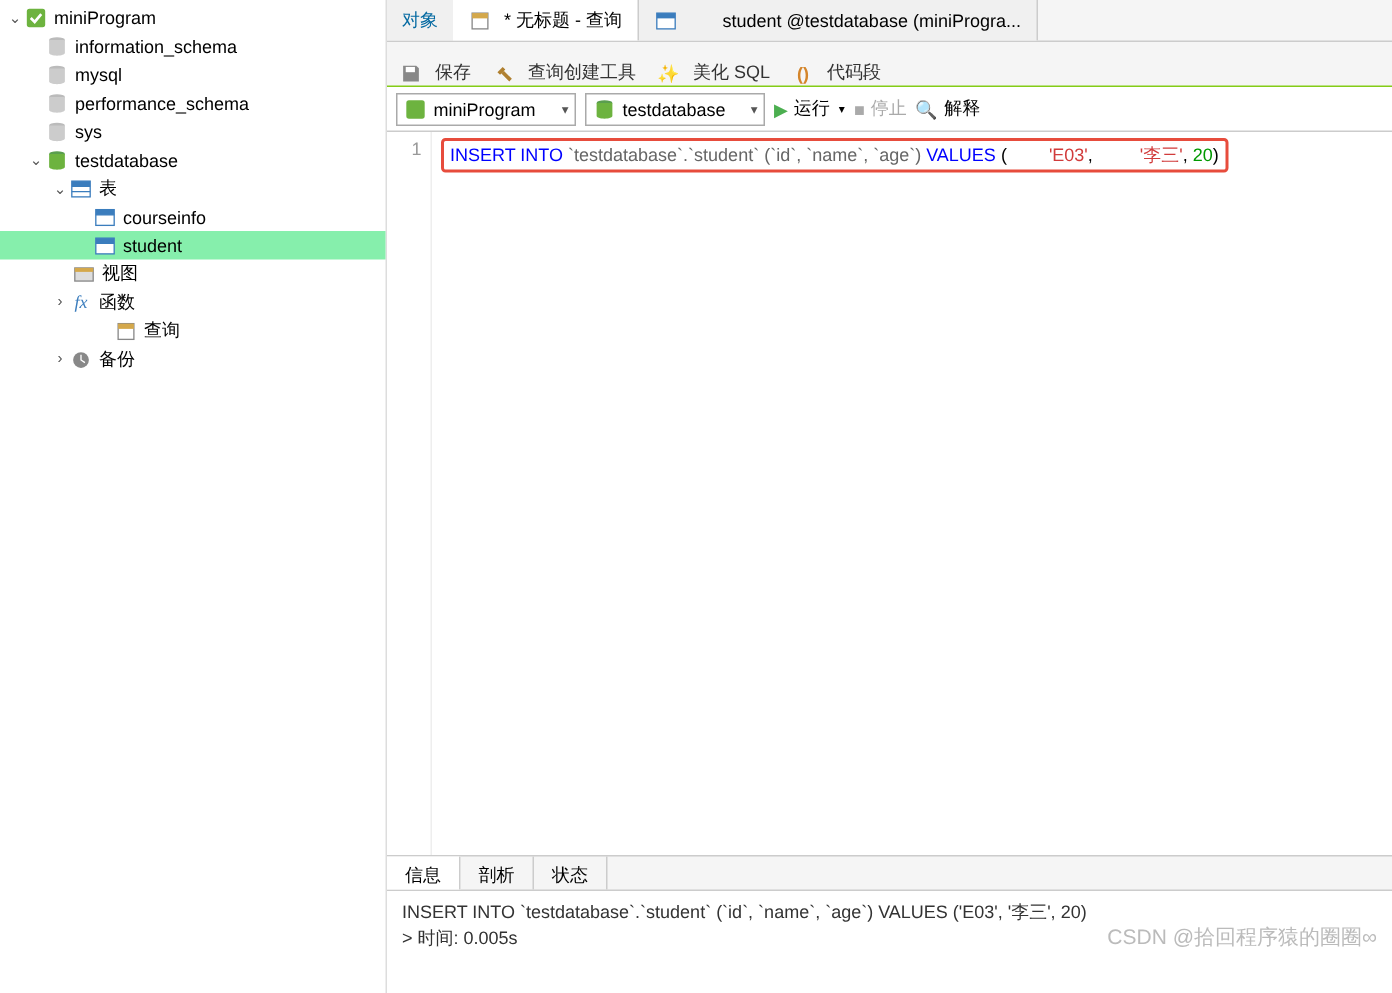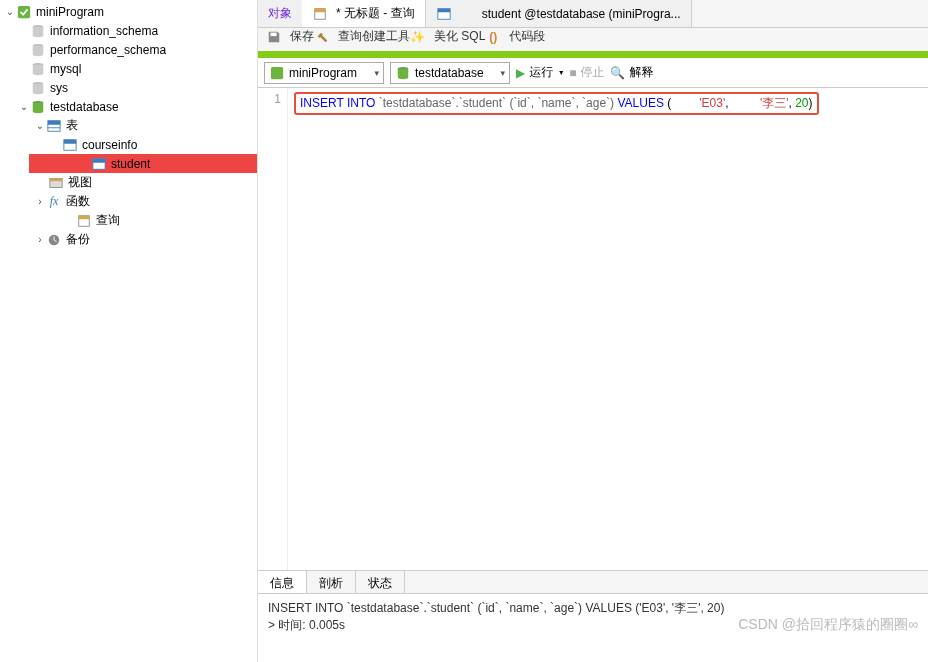--- a/index.html
+++ b/index.html
@@ -1,29 +1,29 @@
 <!DOCTYPE html>
 <html><head>
 <meta charset="utf-8">
 <style>
 * { margin:0; padding:0; box-sizing:border-box; font-family:"Microsoft YaHei",Arial,sans-serif; font-size:12px; }
 body { width:928px; height:662px; background:#fff; display:flex; flex-direction:column; overflow:hidden; position:relative; }
 .main { display:flex; flex:1; min-height:0; }
 .sidebar { width:258px; border-right:1px solid #ddd; background:#fff; padding-top:2px; }
 .tree-item { display:flex; align-items:center; height:19px; padding-left:4px; cursor:pointer; }
-.tree-item.selected { background:#ef4444;margin-left:29px; }
+.tree-item.selected { background:#86efac; }
 .chev { width:12px; display:inline-flex; justify-content:center; color:#555; font-size:10px; }
 .ico { width:16px; height:16px; margin-right:4px; display:inline-flex; align-items:center; justify-content:center; }
 .ico svg { width:14px; height:14px; }
 .content { flex:1; display:flex; flex-direction:column; min-width:0; }
 .tabs { height:28px; display:flex; border-bottom:1px solid #ccc; background:#f5f5f5; }
 .tab { display:flex; align-items:center; padding:0 10px; border-right:1px solid #ccc; background:#fff; gap:4px; max-width:300px; }
-.tab.dim { background:#f0f0f0; color:#6d28d9; border-right:none; }
+.tab.dim { background:#f0f0f0; color:#0369a1; border-right:none; }
 .tab.inactive { background:#f0f0f0;gap:26px; }
-.toolbar { height:30px; display:flex; align-items:flex-start; border-bottom:7px solid #84cc16; background:#f5f5f5; padding:0 8px; }
+.toolbar { height:30px; display:flex; align-items:flex-end; border-bottom:1px solid #84cc16; background:#f5f5f5; padding:0 8px; gap:14px; }
 .toolbar-btn { display:flex; align-items:center; gap:4px; cursor:pointer; color:#333; }
 .selectors { height:30px; display:flex; align-items:center; border-bottom:1px solid #ccc; background:#fff; padding:0 6px; gap:6px; }
 .dropdown { border:1px solid #aaa; height:22px; display:flex; align-items:center; padding:0 4px; min-width:120px; background:#fff; }
 .dropdown .arrow { margin-left:auto; font-size:9px; color:#555; }
 .run-btn { display:flex; align-items:center; gap:4px; cursor:pointer; }
 .editor { flex:1; display:flex; background:#fff; font-family:Consolas,monospace; }
 .gutter { width:30px; text-align:right; padding:4px 6px 0 0; color:#999; border-right:1px solid #eee; }
 .code { flex:1; padding:4px 6px; position:relative; }
 .hl-box { border:2px solid #e74c3c; border-radius:3px; padding:1px 4px; display:inline-block; }
 .kw { color:#0000ff; }
@@ -60,30 +60,30 @@
         </span>
         <span>information_schema</span>
       </div>
     <div class="tree-item" style="padding-left:30px">
         <span class="ico">
           <svg viewBox="0 0 16 16">
             <ellipse cx="8" cy="3" rx="6" ry="2" fill="#bbb"></ellipse>
             <path d="M2 3v10c0 1.1 2.7 2 6 2s6-.9 6-2V3" fill="#ccc"></path>
           </svg>
         </span>
+        <span>mysql</span>
+      </div>
+    <div class="tree-item" style="padding-left:30px">
+        <span class="ico">
+          <svg viewBox="0 0 16 16">
+            <ellipse cx="8" cy="3" rx="6" ry="2" fill="#bbb"></ellipse>
+            <path d="M2 3v10c0 1.1 2.7 2 6 2s6-.9 6-2V3" fill="#ccc"></path>
+          </svg>
+        </span>
         <span>performance_schema</span>
-      </div>
-    <div class="tree-item" style="padding-left:30px">
-        <span class="ico">
-          <svg viewBox="0 0 16 16">
-            <ellipse cx="8" cy="3" rx="6" ry="2" fill="#bbb"></ellipse>
-            <path d="M2 3v10c0 1.1 2.7 2 6 2s6-.9 6-2V3" fill="#ccc"></path>
-          </svg>
-        </span>
-        <span>mysql</span>
       </div>
     <div class="tree-item" style="padding-left:30px">
         <span class="ico">
           <svg viewBox="0 0 16 16">
             <ellipse cx="8" cy="3" rx="6" ry="2" fill="#bbb"></ellipse>
             <path d="M2 3v10c0 1.1 2.7 2 6 2s6-.9 6-2V3" fill="#ccc"></path>
           </svg>
         </span>
         <span>sys</span>
       </div>

